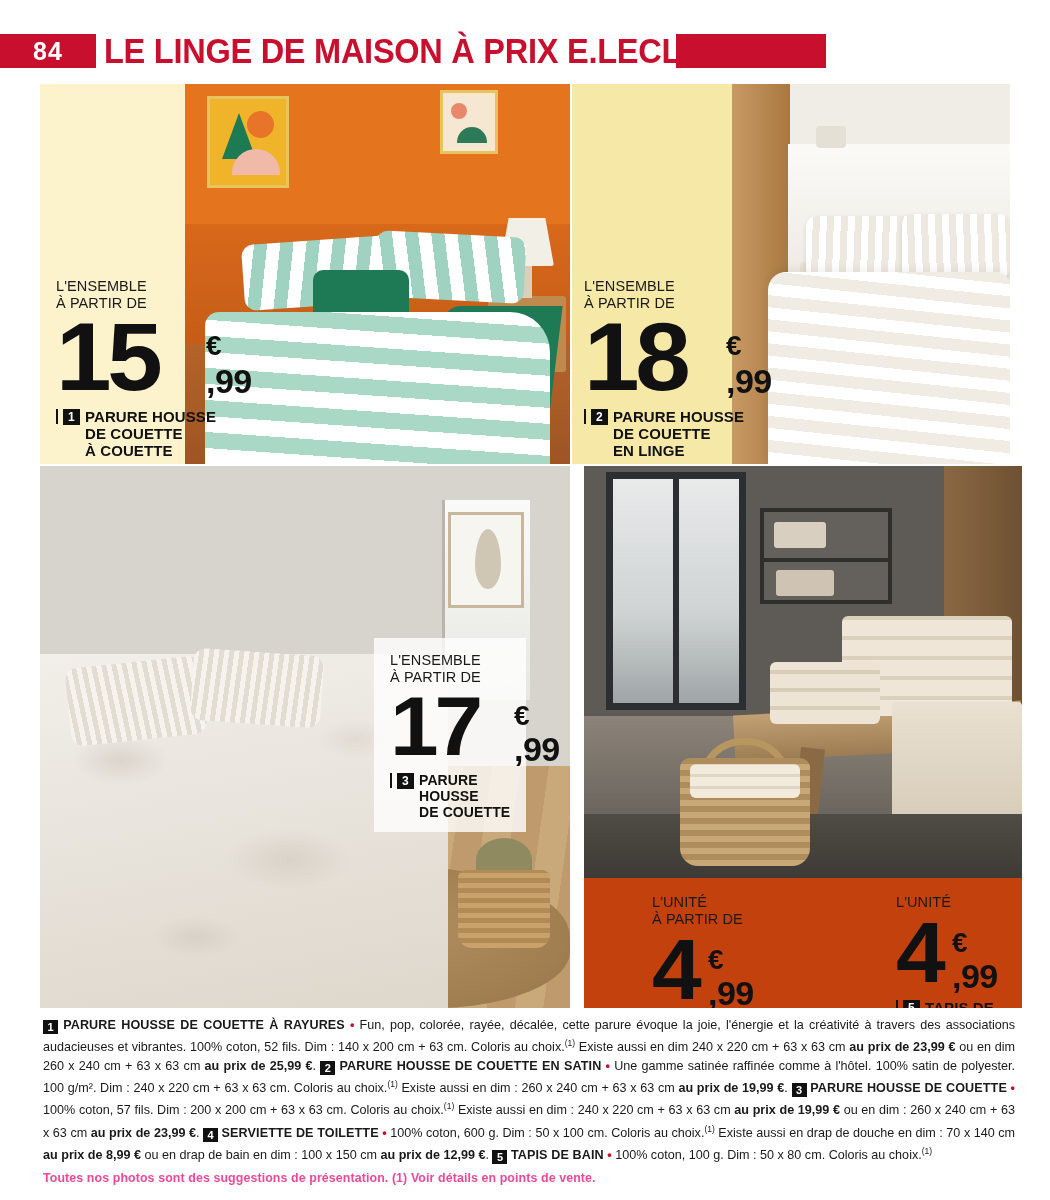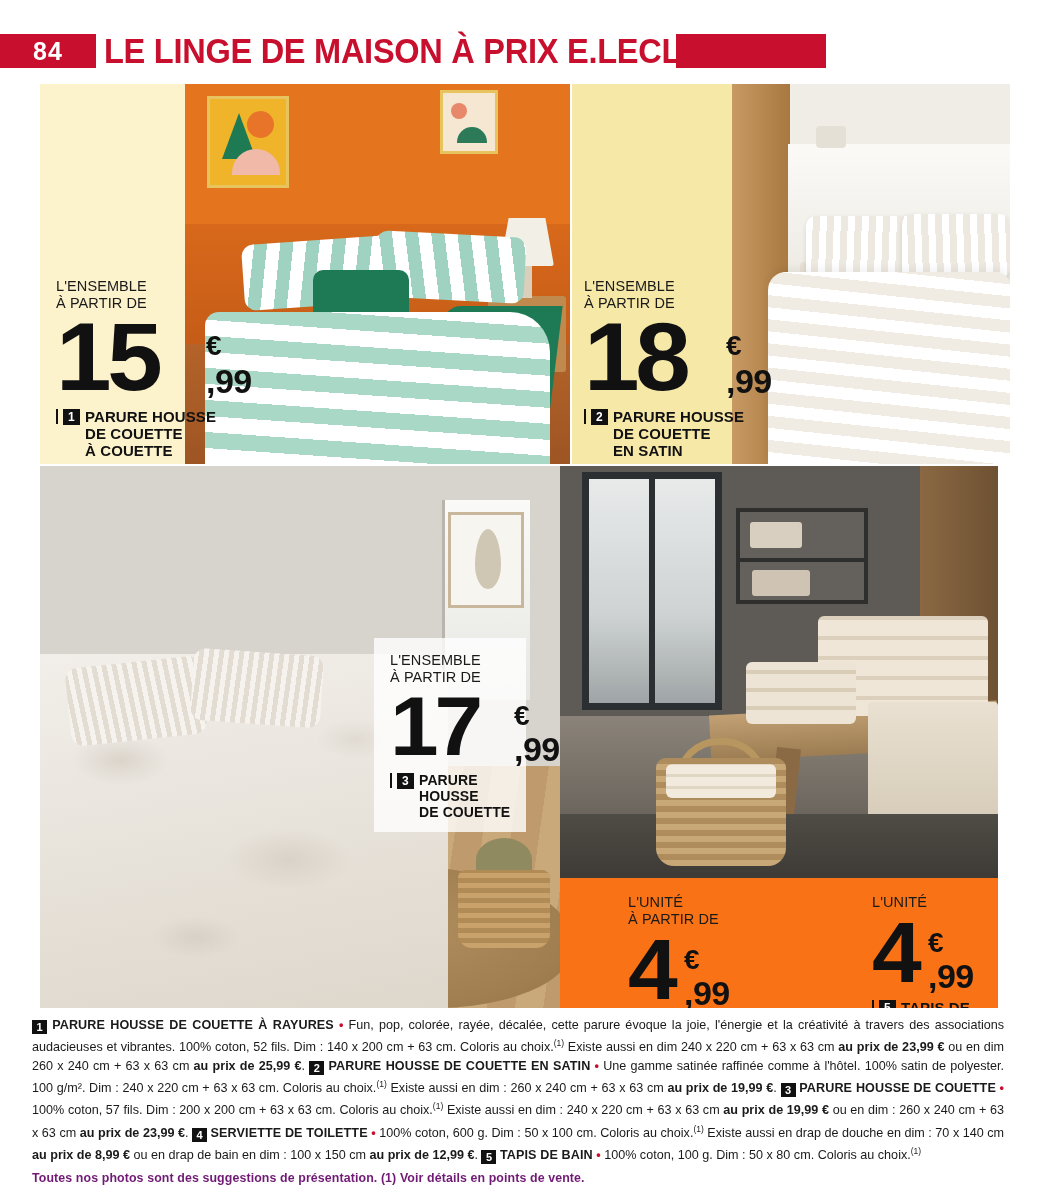--- a/index.html
+++ b/index.html
@@ -68,21 +68,21 @@
   .grid {
     position: absolute;
     left: 40px; top: 84px;
     width: 970px; height: 924px;
   }
   .panel { position: absolute; overflow: hidden; }
 
   .panel-tl { left: 0;   top: 0;   width: 530px; height: 380px; background: #FCF2CC; }
   .panel-tr { left: 532px; top: 0; width: 438px; height: 380px; background: #F6E9A8; }
   .panel-bl { left: 0;   top: 382px; width: 530px; height: 542px; background: #EFEFEF; }
-  .panel-br { left: 520px; top: 382px; width: 438px; height: 542px; background: #f97316; }
+  .panel-br { left: 544px; top: 382px; width: 438px; height: 542px; background: #c2410c; }
 
   
   .photo-stripes {
     position: absolute;
     left: 145px; top: 0; width: 385px; height: 380px;
     background: linear-gradient(180deg,#E4751E 0%, #E4751E 56%, #C9722E 56%, #B8662A 62%, #9E5524 100%);
   }
   .ph-frame {
     position: absolute; left: 22px; top: 12px; width: 82px; height: 92px;
     background: #F0B42A; border: 3px solid #E8C45E;
@@ -407,21 +407,21 @@
 
   
   #pb5 { left: 312px; top: 420px; }
   #pb5 .pb-int { font-size: 86px; line-height: 74px; }
   #pb5 .pb-euro  { left: 56px; top: 14px; }
   #pb5 .pb-cents { left: 56px; top: 44px; }
 
   
   .footer {
     position: absolute;
-    left: 32px; top: 1016px;
+    left: 43px; top: 1016px;
     width: 972px;
   }
   .footer-copy {
     font-family: "Liberation Sans", sans-serif;
     font-size: 12.6px;
     line-height: 18.2px;
     color: #1A1A1A;
     text-align: justify;
     text-justify: inter-word;
   }
@@ -442,21 +442,21 @@
     font-weight: bold;
     letter-spacing: 0.1px;
   }
   .fdot { color: #C8102E; font-weight: bold; }
   sup { font-size: 8.5px; vertical-align: super; }
   .footer-note {
     margin-top: 7px;
     font-family: "Liberation Sans Narrow", "Liberation Sans", sans-serif;
     font-weight: bold;
     font-size: 12.4px;
-    color: #701a75;
+    color: #ec4899;
     letter-spacing: 0.1px;
   }
 </style>
 </head>
 <body>
 
 <div class="page">
 
   <div class="header">
     <div class="header-bar-left"></div>
@@ -534,21 +534,21 @@
           <span class="pb-int">18</span>
           <span class="pb-euro">€</span>
           <span class="pb-cents">,99</span>
         </div>
         <div class="pb-label">
           <span class="pb-rule"></span>
           <span class="pb-badge">2</span>
           <span class="pb-name">
             <span>PARURE HOUSSE</span><br>
             <span>DE COUETTE</span><br>
-            <span>EN SATIN</span>
+            <span>EN LINGE</span>
           </span>
         </div>
       </div>
     </div>
 
     <div class="panel panel-bl">
       <div class="photo-beige">
         <div class="bg-wall"></div>
         <div class="bg-wainscot"></div>
         <div class="bg-floor"></div>

